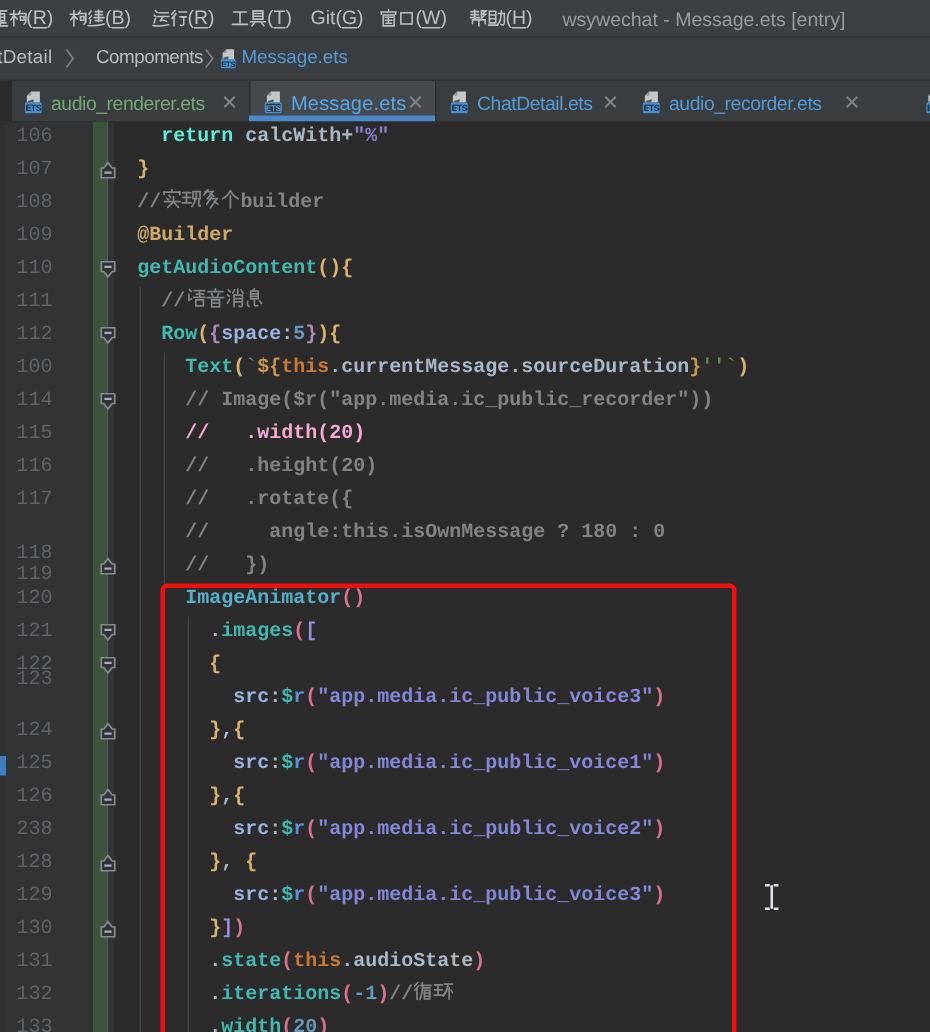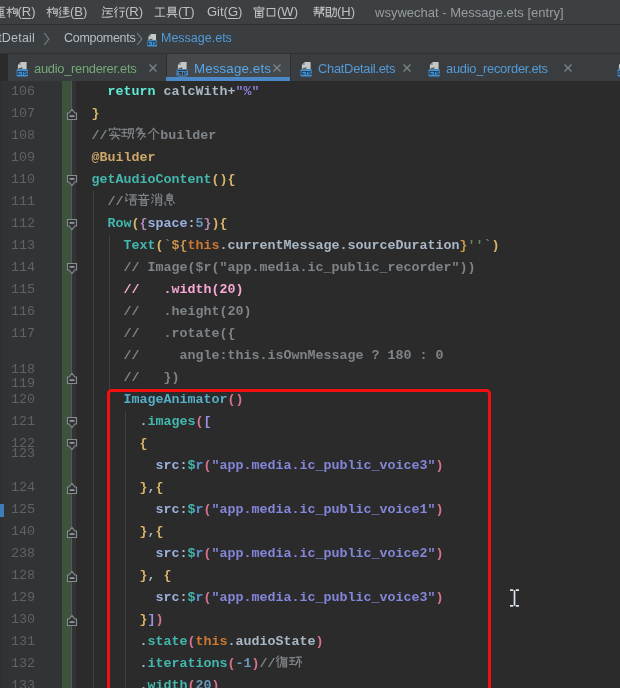--- a/index.html
+++ b/index.html
@@ -285,21 +285,21 @@
         <path d="M48 2 L40 12"></path>
         <path d="M30 14 H66 V52 H30 Z"></path>
         <path d="M30 27 H66"></path>
         <path d="M30 40 H66"></path>
         <path d="M16 64 C12 76 14 84 22 88"></path>
         <path d="M48 60 V78 C48 86 56 88 64 84"></path>
         <path d="M74 62 L82 74"></path>
       </svg></span></div>
 <div class="abs ln" style="left:0;top:212.6px;width:35px;height:22px">112</div>
 <div class="abs mono" style="left:75.5px;top:212.6px;height:22px">    <span style="color:#42b8ae">Row</span><span style="color:#d8b36c">(</span><span style="color:#b287b8">{</span><span style="color:#9bb1e0">space</span><span style="color:#a9b7c6">:</span><span style="color:#6897bb">5</span><span style="color:#b287b8">}</span><span style="color:#d8b36c">)</span><span style="color:#d8b36c">{</span></div>
-<div class="abs ln" style="left:0;top:234.6px;width:35px;height:22px">113</div>
+<div class="abs ln" style="left:0;top:234.6px;width:35px;height:22px">100</div>
 <div class="abs mono" style="left:75.5px;top:234.6px;height:22px">      <span style="color:#42b8ae">Text</span><span style="color:#d8b36c">(</span><span style="color:#6a8759">`</span><span style="color:#c9954c">${</span><span style="color:#cc7832;font-weight:bold">this</span><span style="color:#a9b7c6">.currentMessage.sourceDuration</span><span style="color:#c9954c">}</span><span style="color:#6a8759">''`</span><span style="color:#d8b36c">)</span></div>
 <div class="abs ln" style="left:0;top:256.6px;width:35px;height:22px">114</div>
 <div class="abs mono" style="left:75.5px;top:256.6px;height:22px">      <span style="color:#7f8488">// Image($r("app.media.ic_public_recorder"))</span></div>
 <div class="abs ln" style="left:0;top:278.6px;width:35px;height:22px">115</div>
 <div class="abs mono" style="left:75.5px;top:278.6px;height:22px">      <span style="color:#f9a8d4">//   .width(20)</span></div>
 <div class="abs ln" style="left:0;top:300.6px;width:35px;height:22px">116</div>
 <div class="abs mono" style="left:75.5px;top:300.6px;height:22px">      <span style="color:#7f8488">//   .height(20)</span></div>
 <div class="abs ln" style="left:0;top:322.6px;width:35px;height:22px">117</div>
 <div class="abs mono" style="left:75.5px;top:322.6px;height:22px">      <span style="color:#7f8488">//   .rotate({</span></div>
 <div class="abs ln" style="left:0;top:359px;width:35px;height:22px">118</div>
@@ -311,21 +311,21 @@
 <div class="abs ln" style="left:0;top:410.6px;width:35px;height:22px">121</div>
 <div class="abs mono" style="left:75.5px;top:410.6px;height:22px">        <span style="color:#a9b7c6">.</span><span style="color:#42b8ae">images</span><span style="color:#d8728f">(</span><span style="color:#9d8fe0">[</span></div>
 <div class="abs ln" style="left:0;top:432.6px;width:35px;height:22px">122</div>
 <div class="abs mono" style="left:75.5px;top:432.6px;height:22px">        <span style="color:#d8b36c">{</span></div>
 <div class="abs ln" style="left:0;top:443px;width:35px;height:22px">123</div>
 <div class="abs mono" style="left:75.5px;top:454.6px;height:22px">          <span style="color:#9bb1e0">src</span><span style="color:#a9b7c6">:</span><span style="color:#42b8ae">$</span><span style="color:#5e8fd5">r</span><span style="color:#d8728f">(</span><span style="color:#8386d9">"app.media.ic_public_voice3"</span><span style="color:#d8728f">)</span></div>
 <div class="abs ln" style="left:0;top:476.6px;width:35px;height:22px">124</div>
 <div class="abs mono" style="left:75.5px;top:476.6px;height:22px">        <span style="color:#d8b36c">}</span><span style="color:#a9b7c6">,</span><span style="color:#d8b36c">{</span></div>
 <div class="abs ln" style="left:0;top:498.6px;width:35px;height:22px">125</div>
 <div class="abs mono" style="left:75.5px;top:498.6px;height:22px">          <span style="color:#9bb1e0">src</span><span style="color:#a9b7c6">:</span><span style="color:#42b8ae">$</span><span style="color:#5e8fd5">r</span><span style="color:#d8728f">(</span><span style="color:#8386d9">"app.media.ic_public_voice1"</span><span style="color:#d8728f">)</span></div>
-<div class="abs ln" style="left:0;top:520.6px;width:35px;height:22px">140</div>
+<div class="abs ln" style="left:0;top:520.6px;width:35px;height:22px">126</div>
 <div class="abs mono" style="left:75.5px;top:520.6px;height:22px">        <span style="color:#d8b36c">}</span><span style="color:#a9b7c6">,</span><span style="color:#d8b36c">{</span></div>
 <div class="abs ln" style="left:0;top:542.6px;width:35px;height:22px">238</div>
 <div class="abs mono" style="left:75.5px;top:542.6px;height:22px">          <span style="color:#9bb1e0">src</span><span style="color:#a9b7c6">:</span><span style="color:#42b8ae">$</span><span style="color:#5e8fd5">r</span><span style="color:#d8728f">(</span><span style="color:#8386d9">"app.media.ic_public_voice2"</span><span style="color:#d8728f">)</span></div>
 <div class="abs ln" style="left:0;top:564.6px;width:35px;height:22px">128</div>
 <div class="abs mono" style="left:75.5px;top:564.6px;height:22px">        <span style="color:#d8b36c">}</span><span style="color:#a9b7c6">, </span><span style="color:#d8b36c">{</span></div>
 <div class="abs ln" style="left:0;top:586.6px;width:35px;height:22px">129</div>
 <div class="abs mono" style="left:75.5px;top:586.6px;height:22px">          <span style="color:#9bb1e0">src</span><span style="color:#a9b7c6">:</span><span style="color:#42b8ae">$</span><span style="color:#5e8fd5">r</span><span style="color:#d8728f">(</span><span style="color:#8386d9">"app.media.ic_public_voice3"</span><span style="color:#d8728f">)</span></div>
 <div class="abs ln" style="left:0;top:608.6px;width:35px;height:22px">130</div>
 <div class="abs mono" style="left:75.5px;top:608.6px;height:22px">        <span style="color:#d8b36c">}</span><span style="color:#9d8fe0">]</span><span style="color:#d8728f">)</span></div>
 <div class="abs ln" style="left:0;top:630.6px;width:35px;height:22px">131</div>

